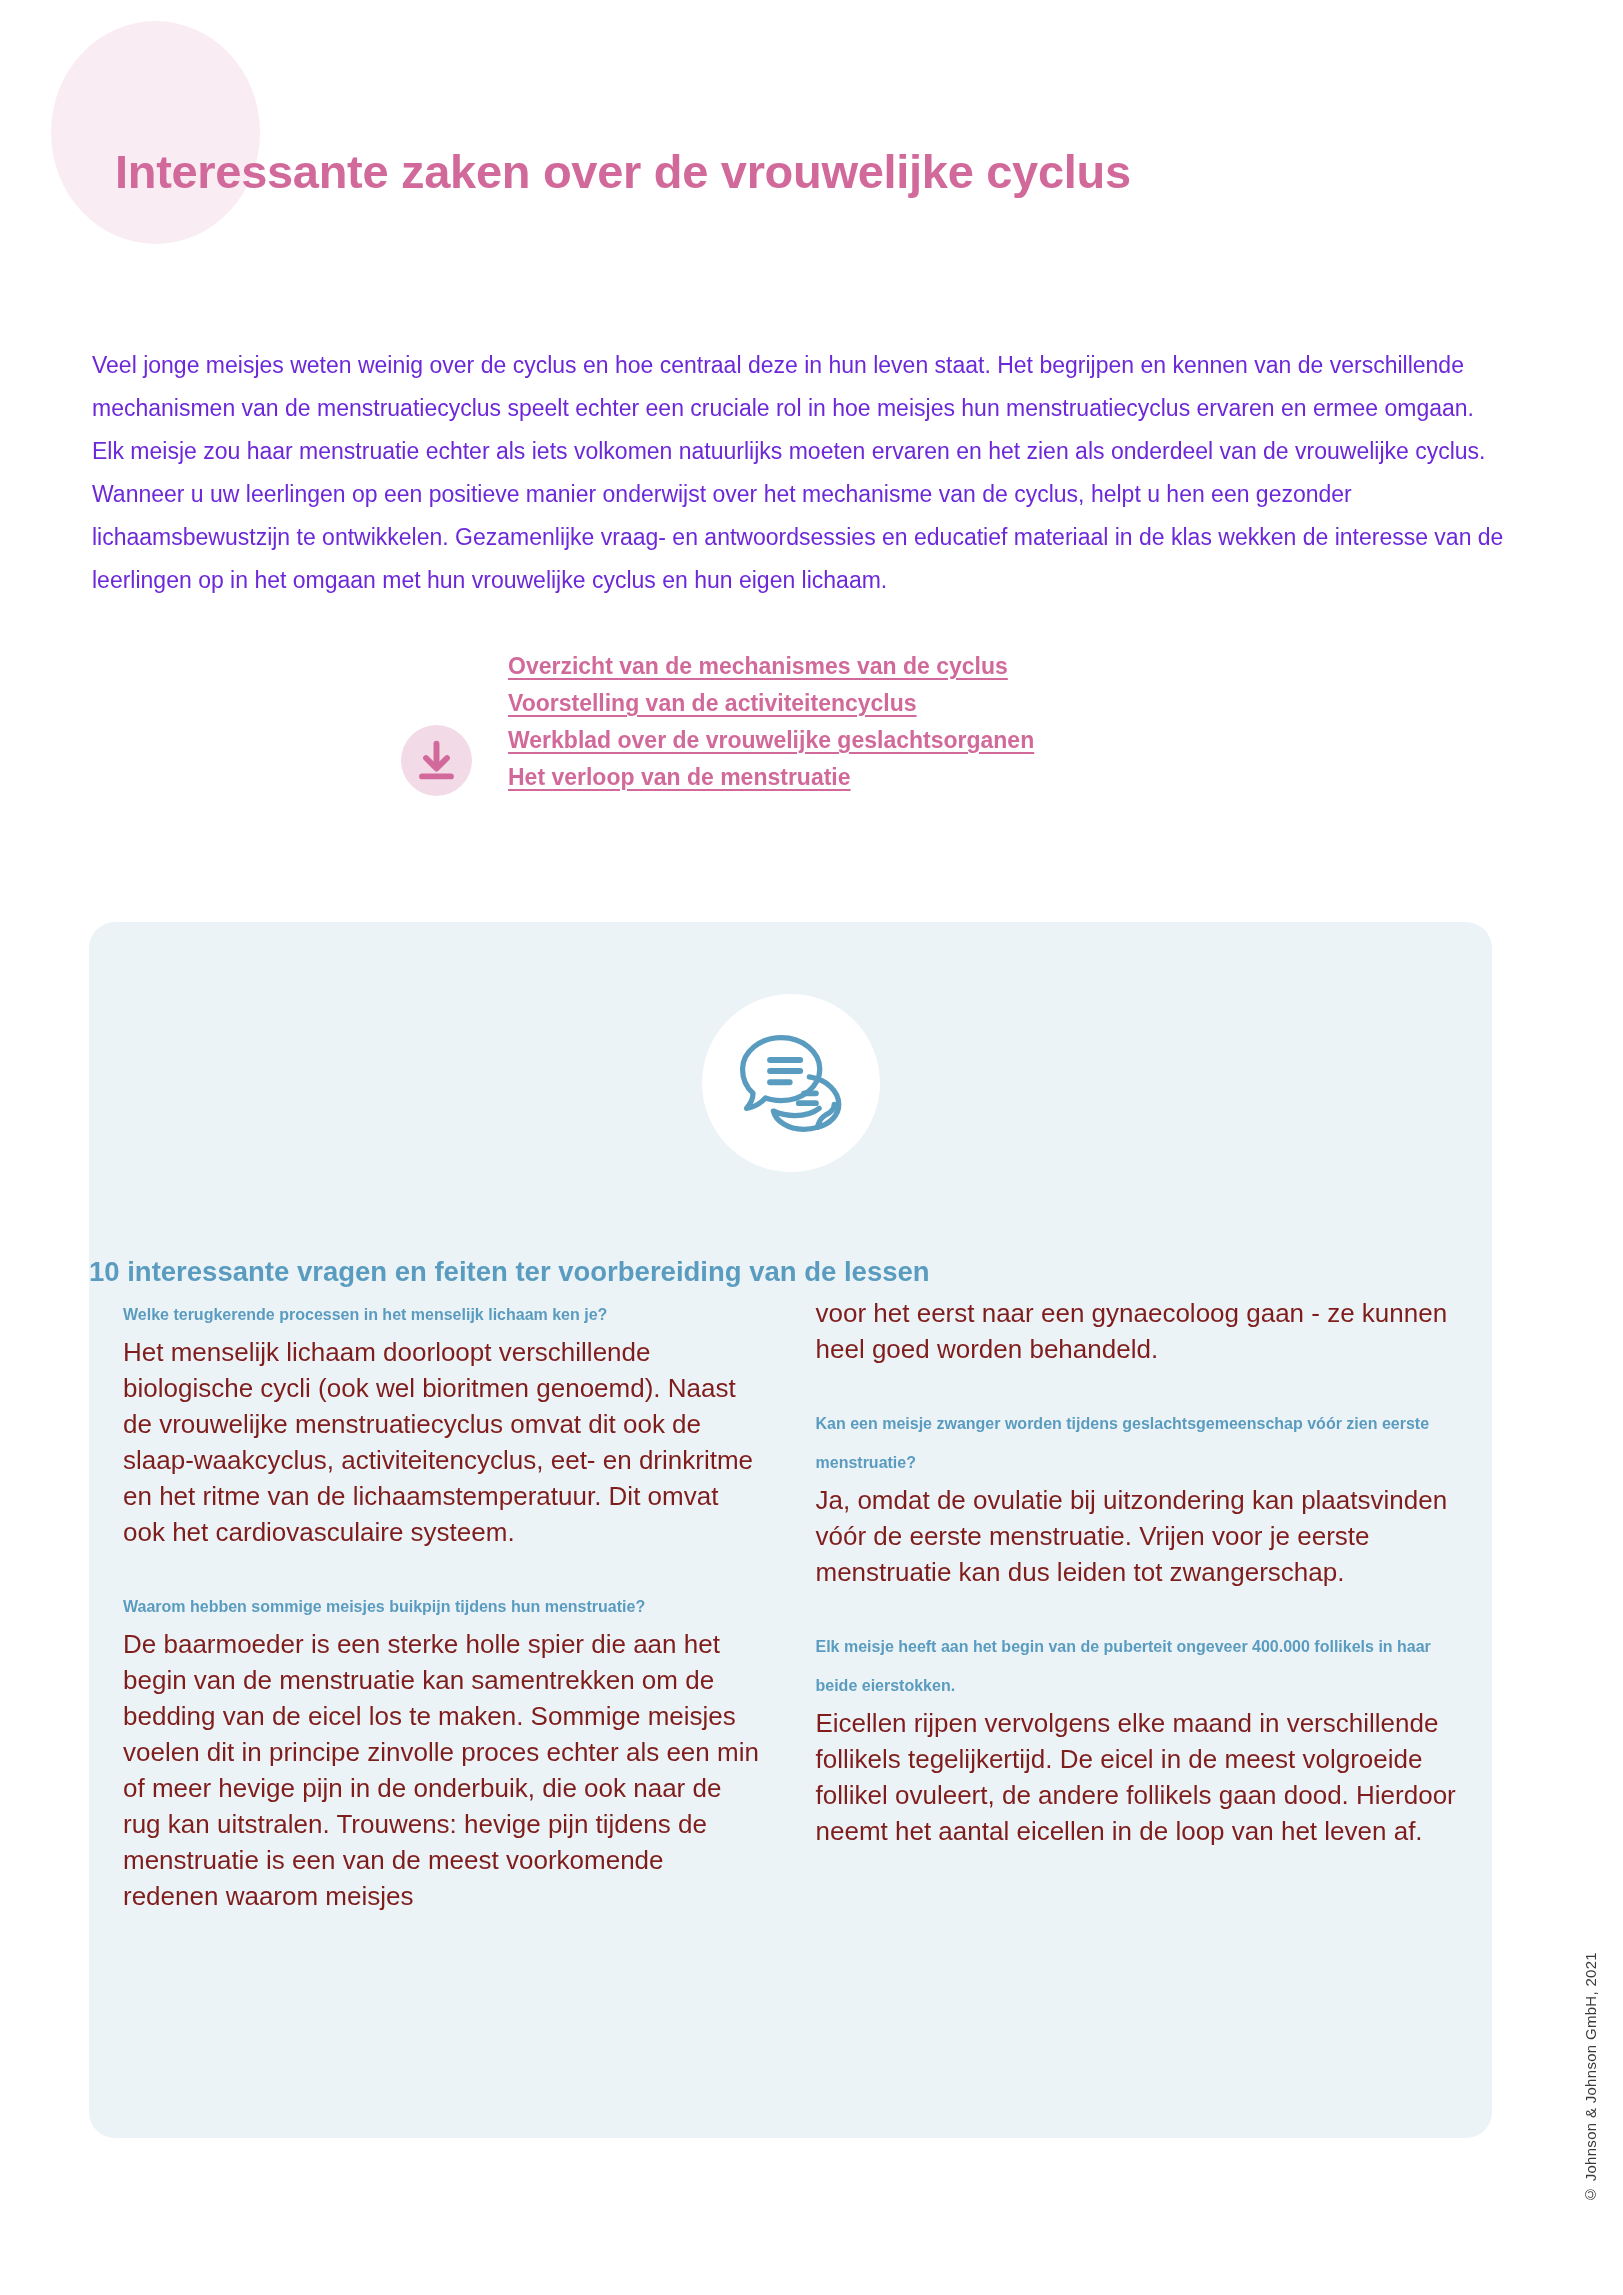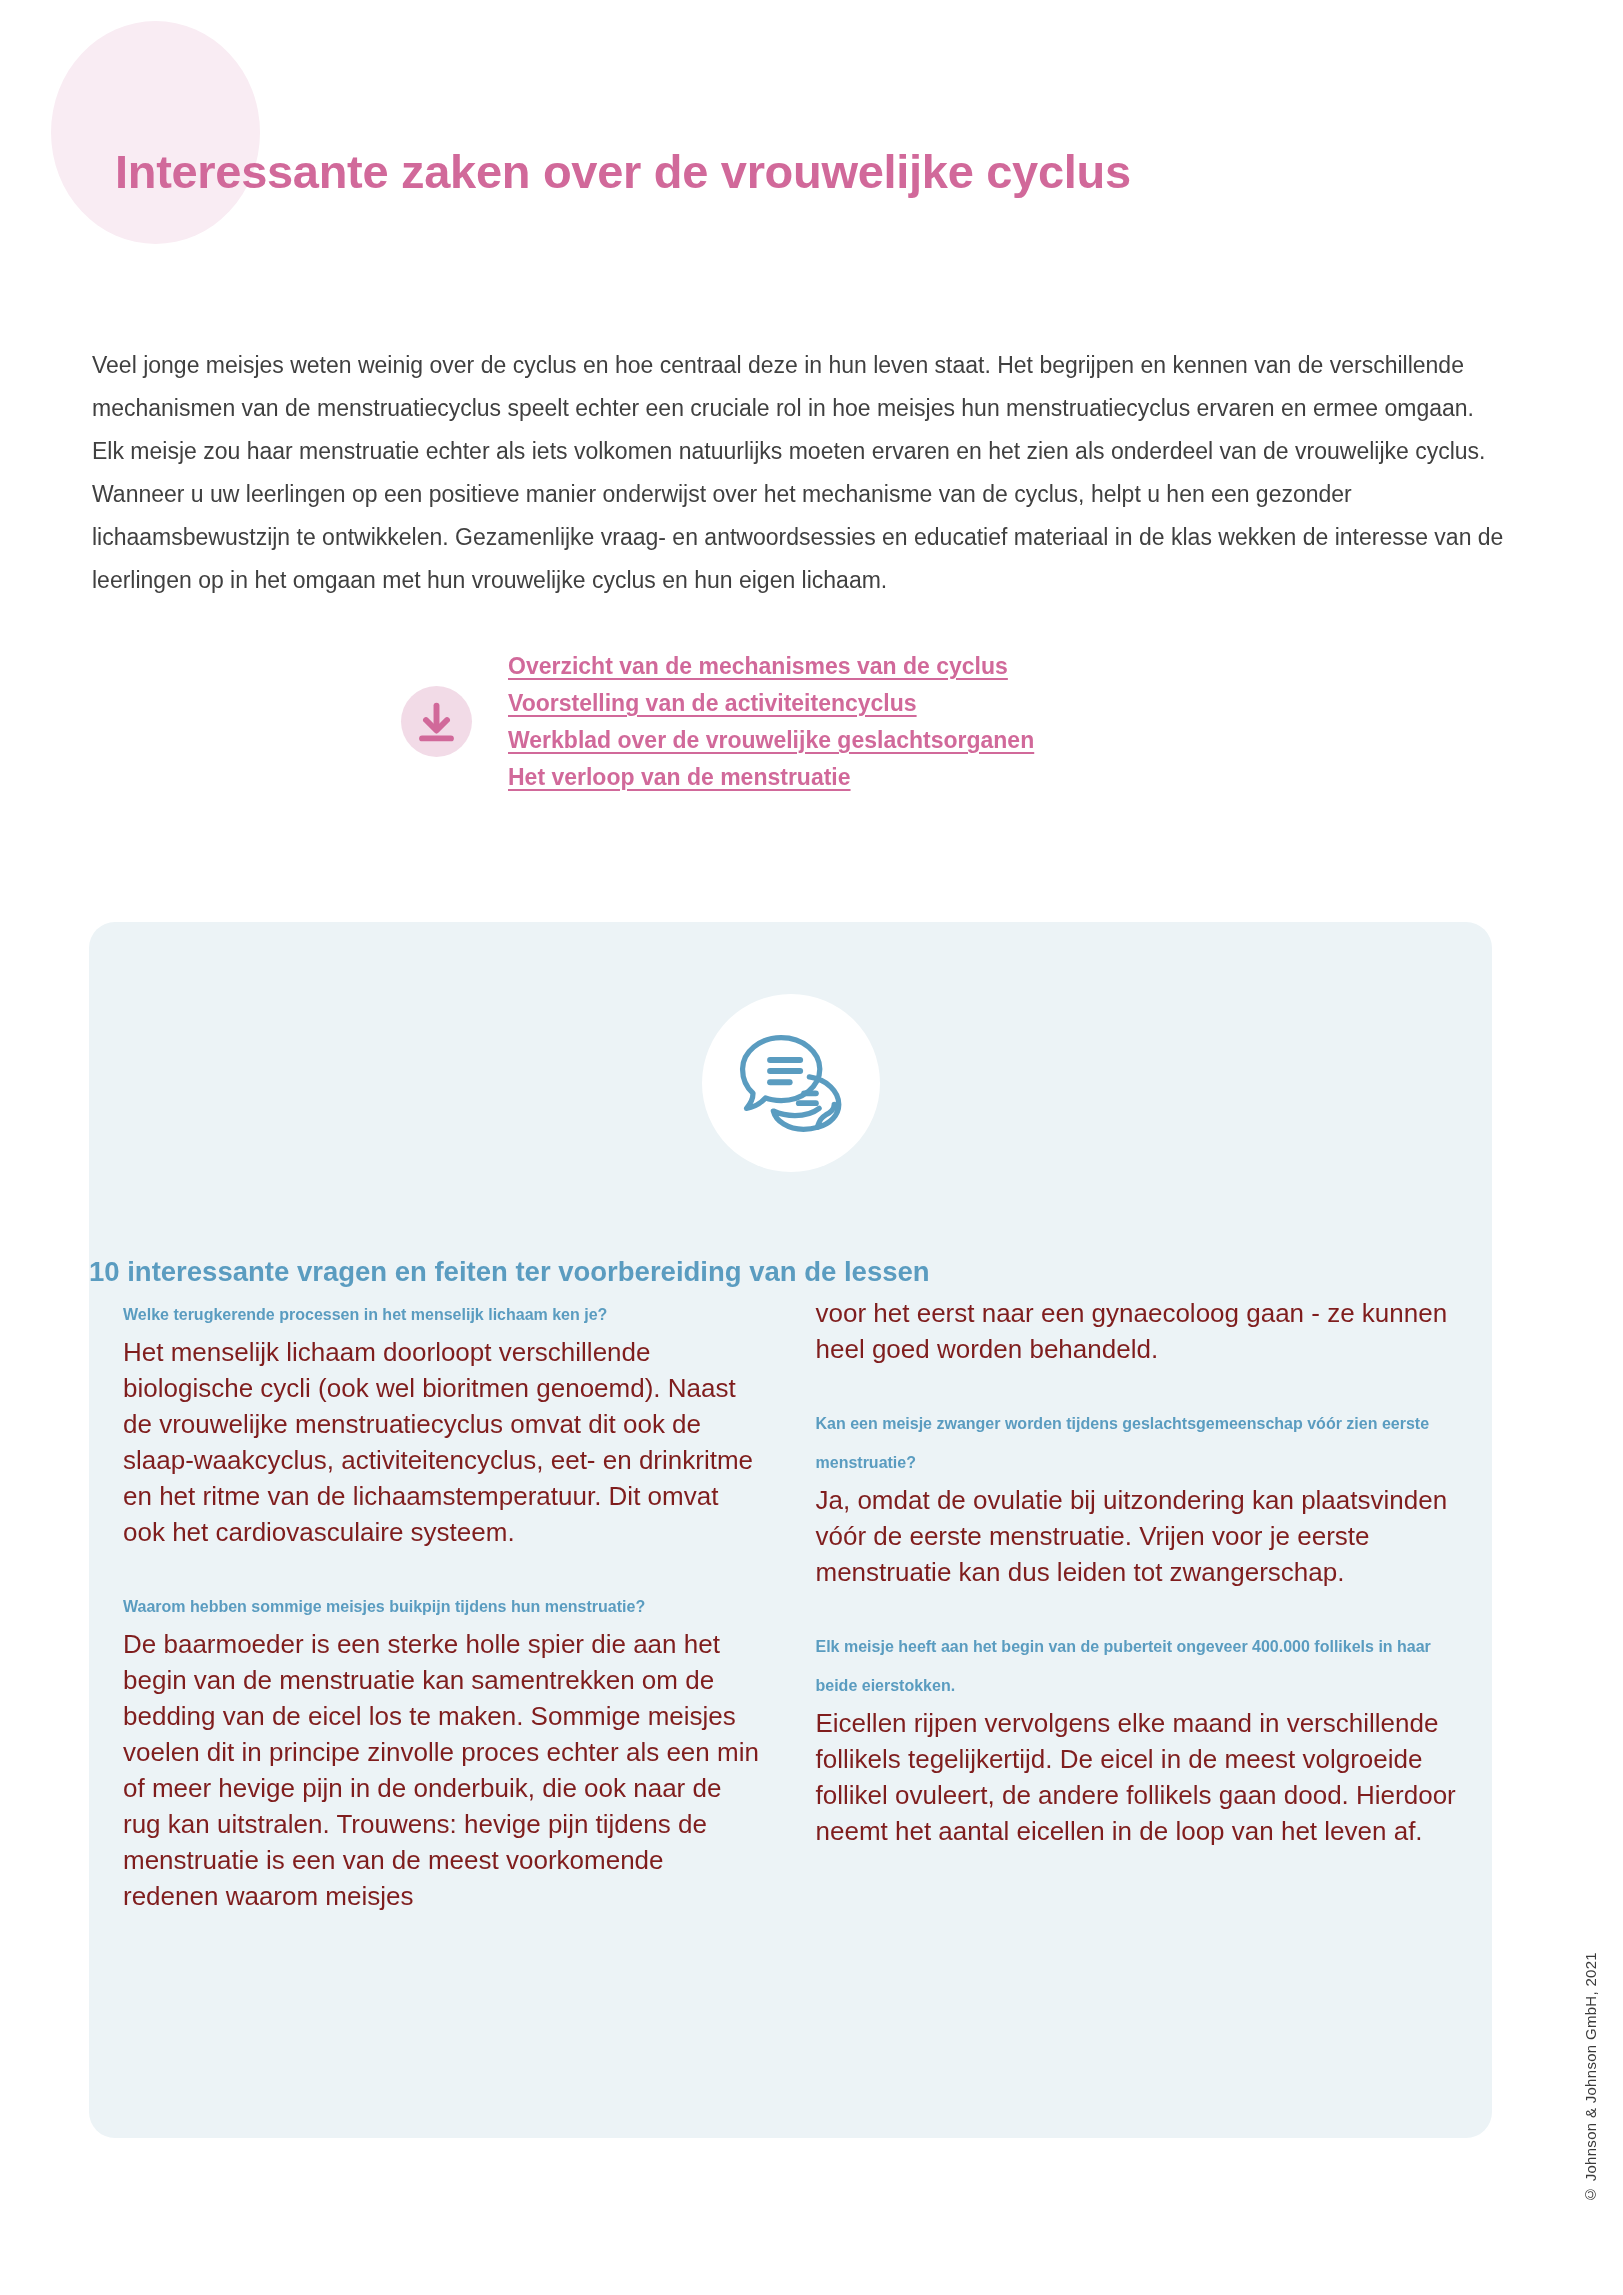--- a/index.html
+++ b/index.html
@@ -46,31 +46,31 @@
   }
 
   
   #intro {
     position: absolute;
     left: 92px;
     top: 321px;
     width: 1414px;
     font-size: 23px;
     line-height: 43px;
-    color: #404040;
+    color: #6d28d9;
   }
 
   
   #downloads {
     position: absolute;
     left: 401px;
     top: 647px;
     width: 916px;
     display: flex;
-    align-items: center;
+    align-items: flex-end;
   }
   #download-icon-circle {
     flex: 0 0 auto;
     width: 71px;
     height: 71px;
     border-radius: 50%;
     background: #f2dbe7;
     display: flex;
     align-items: center;
     justify-content: center;

